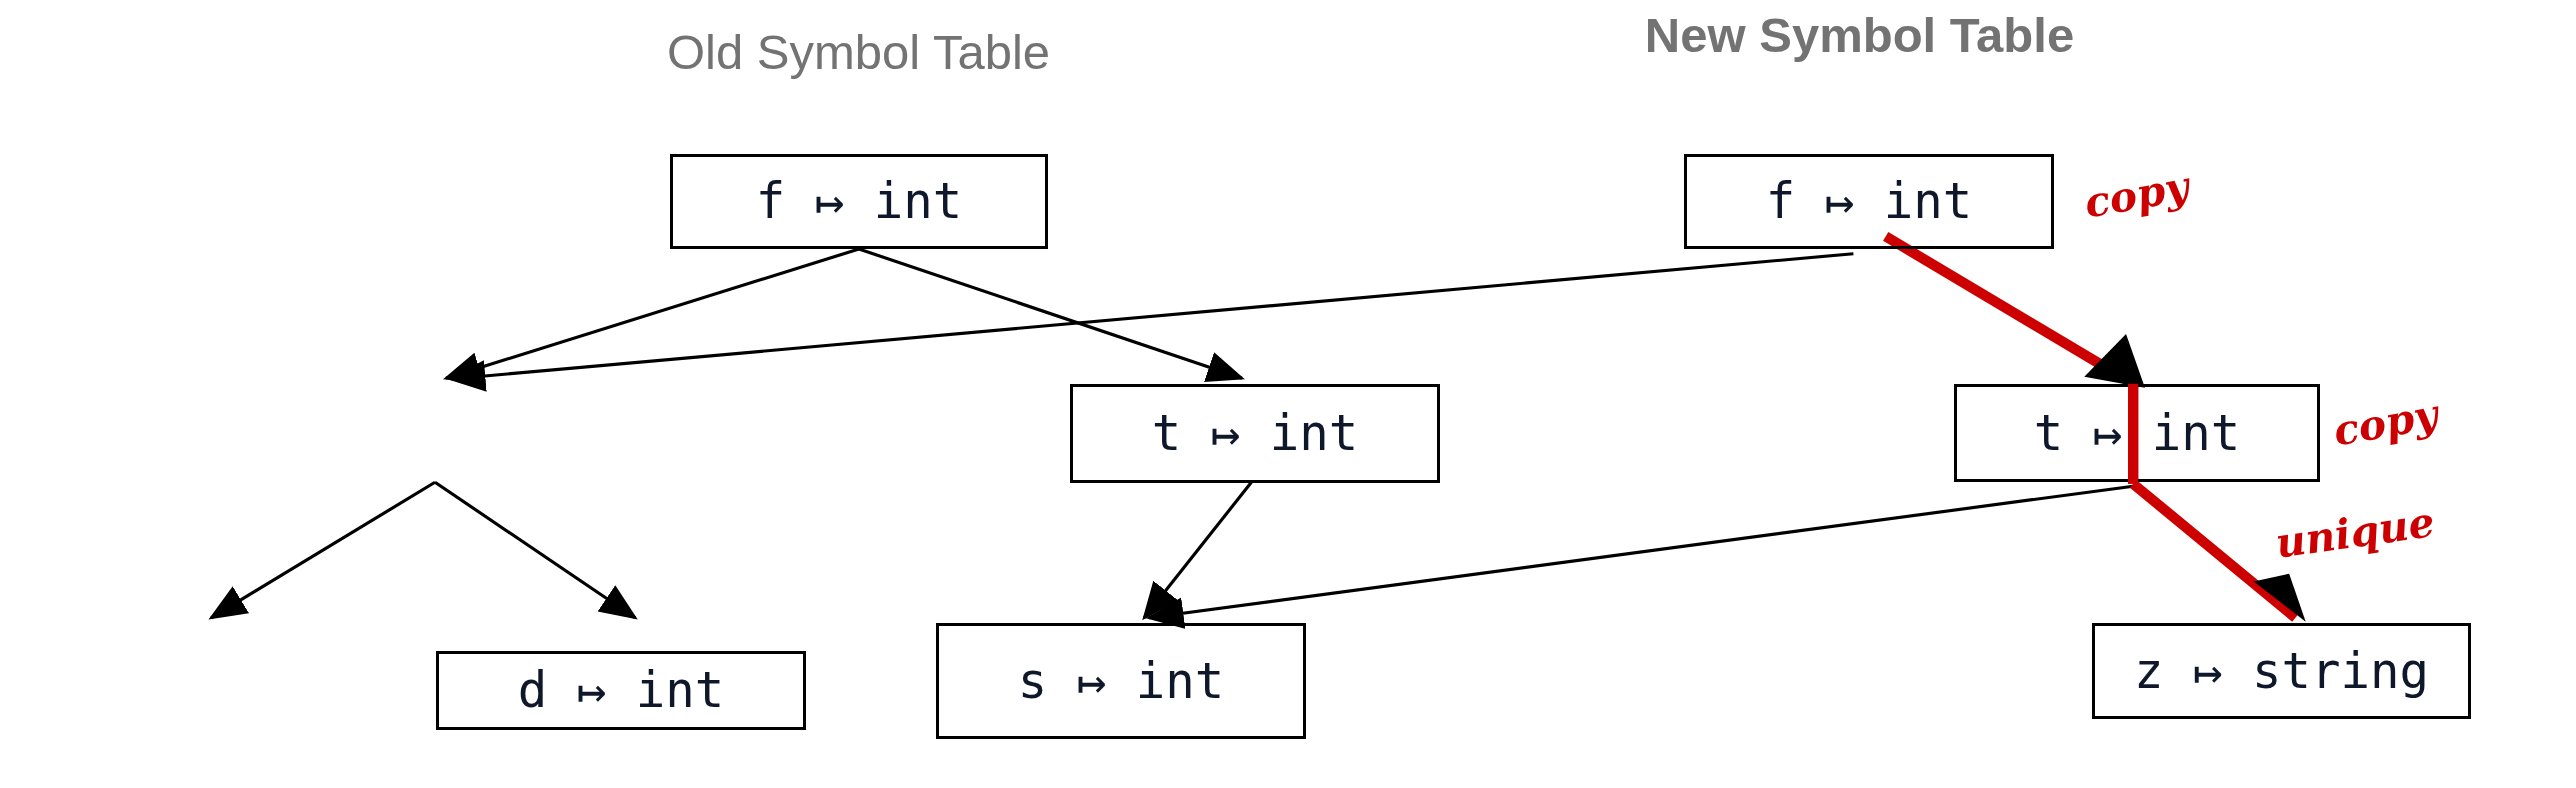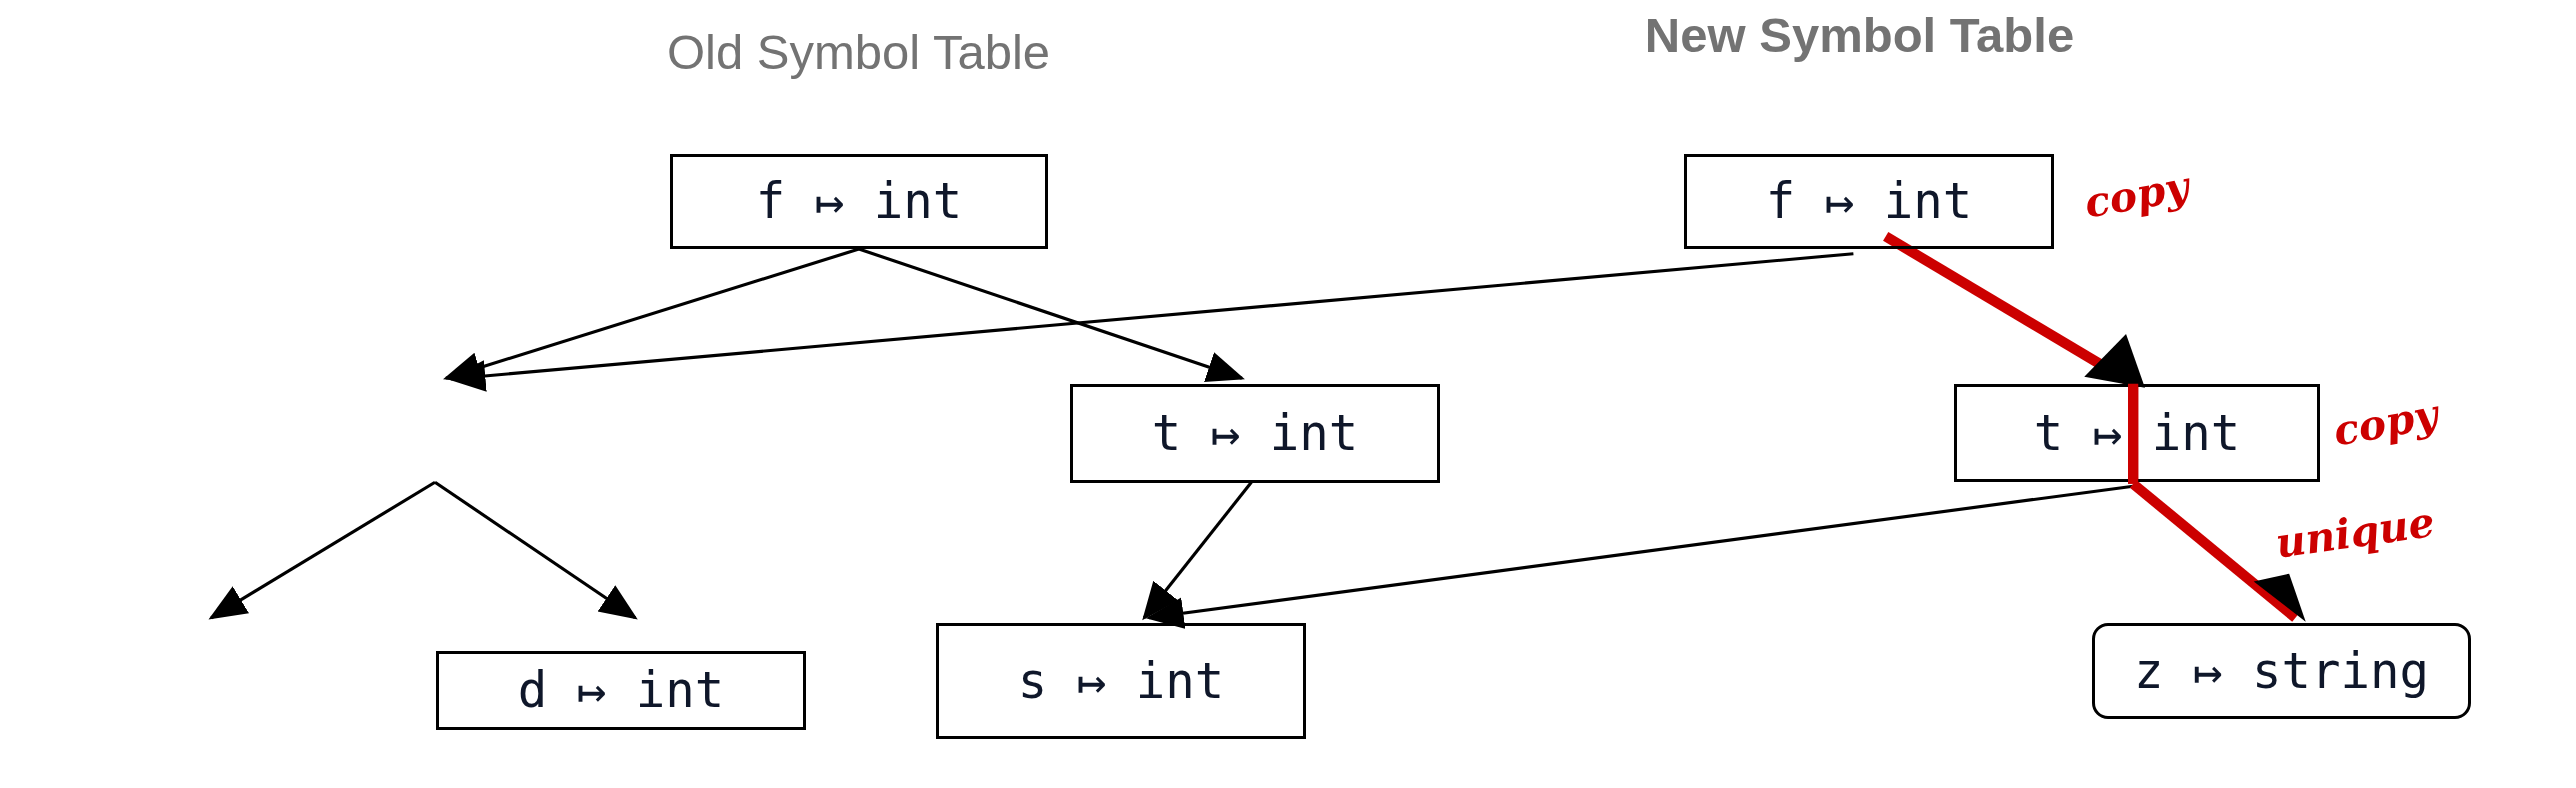--- a/index.html
+++ b/index.html
@@ -98,21 +98,21 @@
   <div class="col-title" style="left:630px; top:23.6px; width:457px;">Old Symbol Table</div>
   <div class="col-title" style="left:1631px; top:7px; width:457px;font-weight:bold;">New Symbol Table</div>
 
   <div class="node" style="left:670px; top:154px; width:378px; height:95px;">f ↦ int</div>
   <div class="node" style="left:1070px; top:384px; width:370px; height:99px;">t ↦ int</div>
   <div class="node" style="left:436px; top:623px; width:370px; height:79px;margin-top:28px;">d ↦ int</div>
   <div class="node" style="left:936px; top:623px; width:370px; height:116px;">s ↦ int</div>
 
   <div class="node" style="left:1684px; top:154px; width:370px; height:95px;">f ↦ int</div>
   <div class="node" style="left:1954px; top:384px; width:366px; height:98px;">t ↦ int</div>
-  <div class="node" style="left:2092px; top:623px; width:379px; height:96px;border-radius:16px;">z ↦ string</div>
+  <div class="node" style="left:2092px; top:623px; width:379px; height:96px;">z ↦ string</div>
 
   <svg style="position:absolute;left:0;top:0;width:2576px;height:788px;pointer-events:none;" viewBox="0 0 3269 1000" xmlns="http://www.w3.org/2000/svg">
     <path d="M 2707 487 L 2707 614" stroke="#cc0000" stroke-width="13" fill="none"></path>
   </svg>
 
   <div class="annot" style="left:2085px; top:180px; transform:rotate(-10deg); font-size:41px;">copy</div>
   <div class="annot" style="left:2334px; top:408px; transform:rotate(-10deg); font-size:41px;">copy</div>
   <div class="annot" style="left:2276px; top:520px; transform:rotate(-8deg); font-size:41px;">unique</div>
 
 </div>

